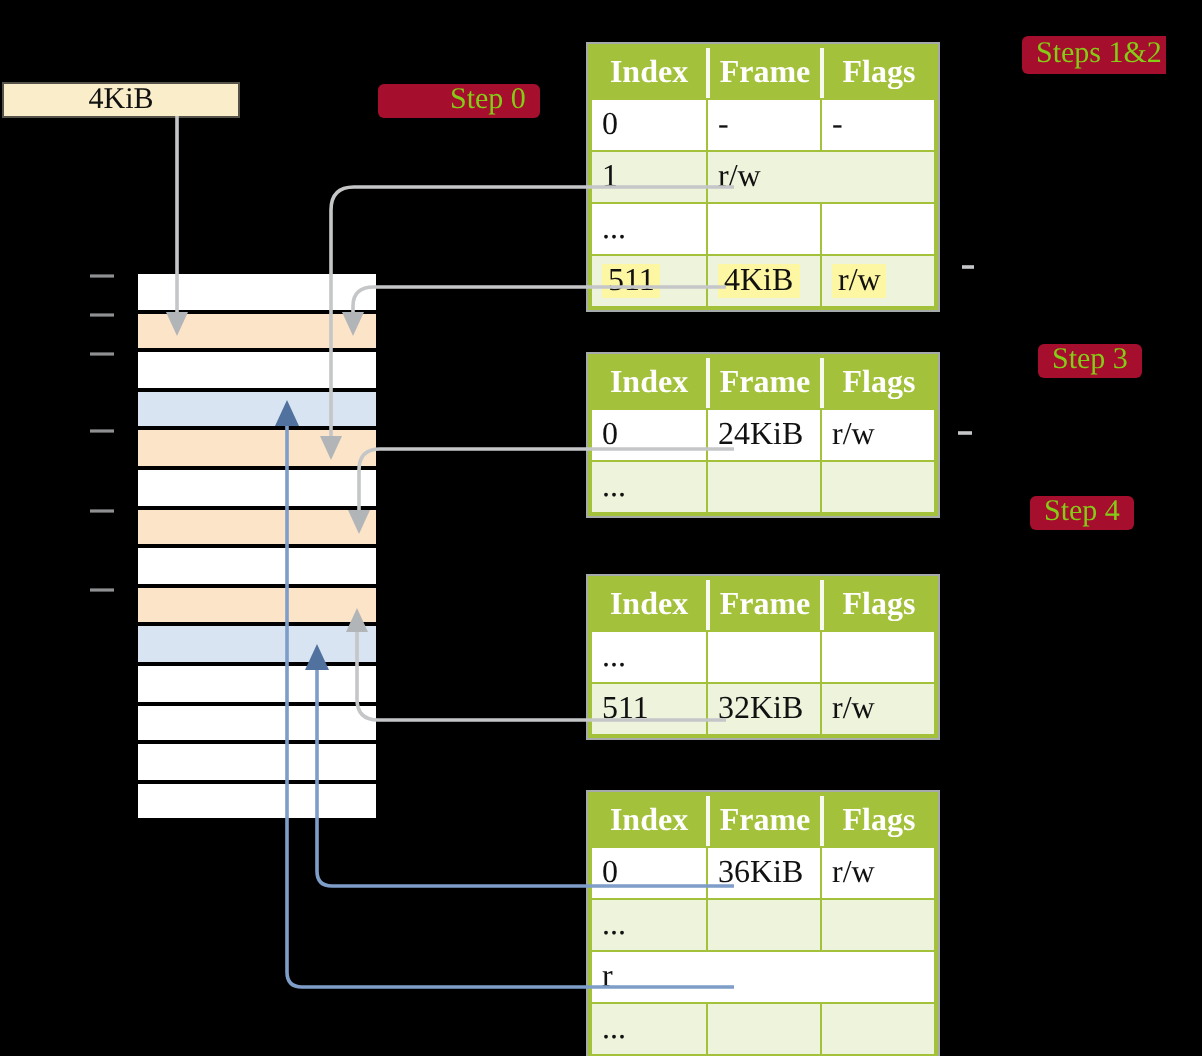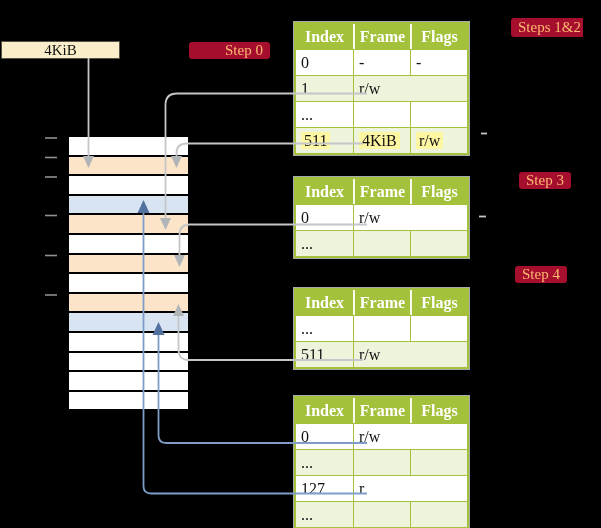--- a/index.html
+++ b/index.html
@@ -42,28 +42,28 @@
   #table-step4{top:288px;}
   #table-level1{top:396px;}
   
   #box4kib{
     position:absolute;left:1px;top:41px;width:117px;height:16px;z-index:2;
     background:var(--box-cream,#faeeca);border:1px solid #55524a;
     font-size:15px;color:#111;text-align:center;line-height:16px;
   }
   
   .step-label{
-    position:absolute;z-index:2;background:var(--label-red,#a50e2c);color:#fdba74;
+    position:absolute;z-index:2;background:var(--label-red,#a50e2c);color:#84cc16;
     font-size:15px;height:17px;line-height:17px;padding:0 7px;border-radius:3px;
     white-space:nowrap;
   }
   #label-step0{left:189px;top:42px;padding-left:36px;}
   #label-steps12{left:511px;top:18px;height:19px;line-height:19px;border-radius:3px 0 0 3px;padding-right:2px;}
   #label-step3{left:519px;top:158px;margin-top:14px;}
-  #label-step4{left:515px;top:266px;}
+  #label-step4{left:515px;top:248px;}
   
   #overlay{position:absolute;left:0;top:0;z-index:10;pointer-events:none;}
 </style>
 </head>
 <body>
 
 <div id="canvas">
 
   <div id="memory-stack">
       <div class="mem-row white"></div>
@@ -116,20 +116,21 @@
       </div>
     </div>
   <div id="table-step3" class="ptable">
       <div class="trow thead">
         <div class="th">Index</div>
         <div class="th">Frame</div>
         <div class="th">Flags</div>
       </div>
       <div class="trow shade-white">
         <div class="td"><span>0</span></div>
+        <div class="td"><span>24KiB</span></div>
         <div class="td"><span>r/w</span></div>
       </div>
       <div class="trow shade-green">
         <div class="td"><span>...</span></div>
         <div class="td"></div>
         <div class="td"></div>
       </div>
     </div>
   <div id="table-step4" class="ptable">
       <div class="trow thead">
@@ -137,40 +138,41 @@
         <div class="th">Frame</div>
         <div class="th">Flags</div>
       </div>
       <div class="trow shade-white">
         <div class="td"><span>...</span></div>
         <div class="td"></div>
         <div class="td"></div>
       </div>
       <div class="trow shade-green">
         <div class="td"><span>511</span></div>
+        <div class="td"><span>32KiB</span></div>
         <div class="td"><span>r/w</span></div>
       </div>
     </div>
   <div id="table-level1" class="ptable">
       <div class="trow thead">
         <div class="th">Index</div>
         <div class="th">Frame</div>
         <div class="th">Flags</div>
       </div>
       <div class="trow shade-white">
         <div class="td"><span>0</span></div>
-        <div class="td"><span>r/w</span></div>
-      </div>
-      <div class="trow shade-green">
-        <div class="td"><span>...</span></div>
-        <div class="td"></div>
-        <div class="td"></div>
-      </div>
-      <div class="trow shade-white">
-        <div class="td"><span>127</span></div>
+        <div class="td"><span>36KiB</span></div>
+        <div class="td"><span>r/w</span></div>
+      </div>
+      <div class="trow shade-green">
+        <div class="td"><span>...</span></div>
+        <div class="td"></div>
+        <div class="td"></div>
+      </div>
+      <div class="trow shade-white">
         <div class="td"><span>r</span></div>
       </div>
       <div class="trow shade-green">
         <div class="td"><span>...</span></div>
         <div class="td"></div>
         <div class="td"></div>
       </div>
     </div>
 
   <svg id="overlay" width="601" height="528" viewBox="0 0 601 528">

